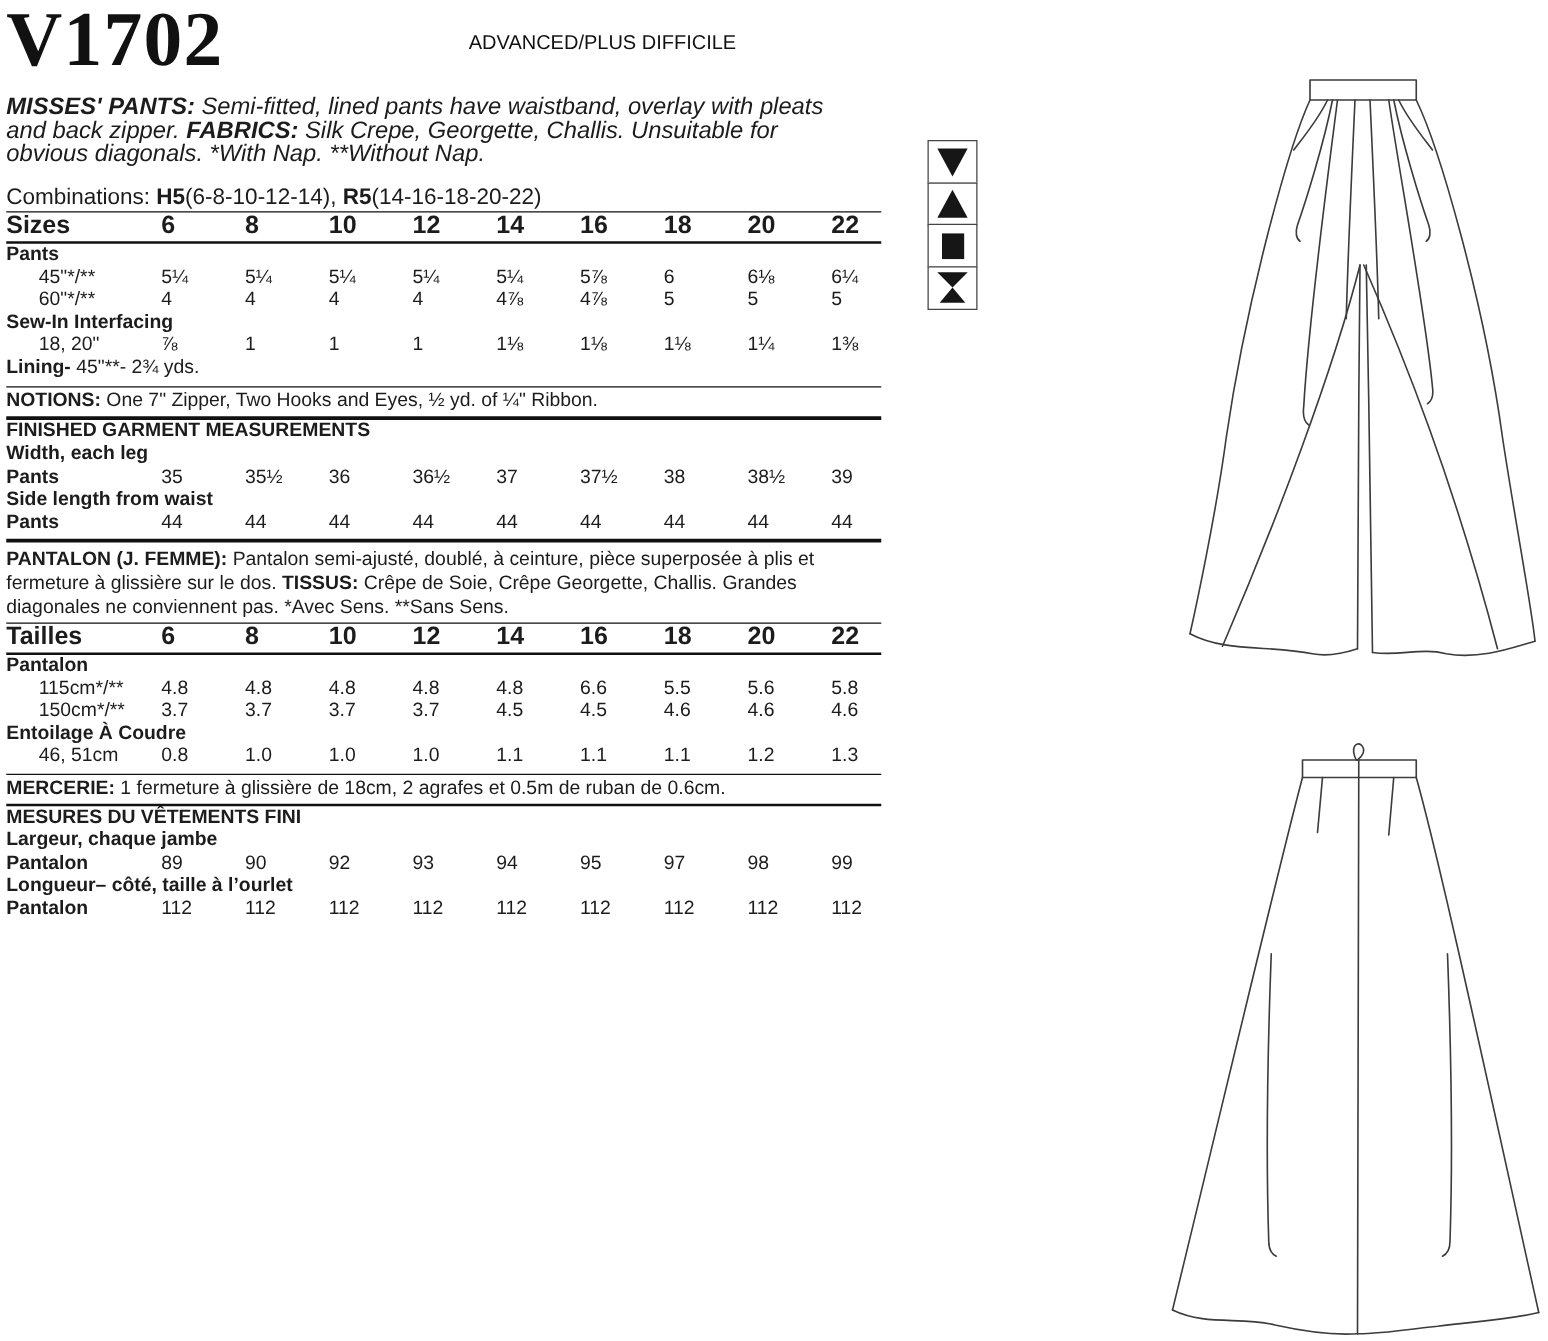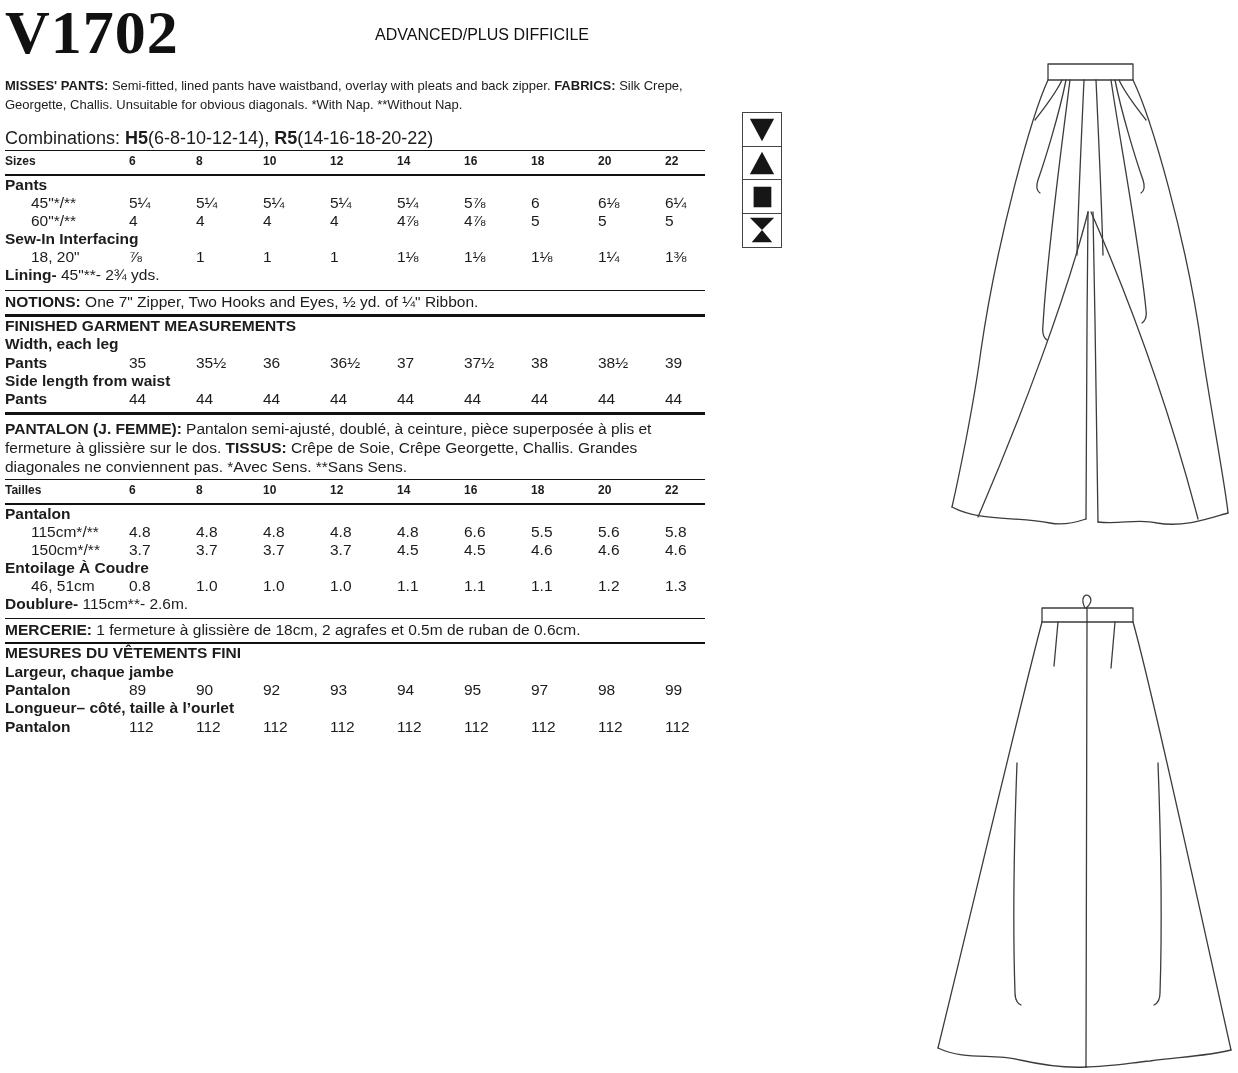--- a/index.html
+++ b/index.html
@@ -7,31 +7,31 @@
     width:1238px;height:1073px;background:#ffffff;color:#1c1c1c;
     font-family:"Liberation Sans",sans-serif;position:relative;overflow:hidden;
   }
   .left-col{position:absolute;left:5px;top:0;width:730px;}
   .masthead{position:relative;height:72px;}
   .pattern-number{
     font-family:"Liberation Serif",serif;font-weight:bold;
     font-size:62px;line-height:64px;letter-spacing:1px;color:#111;
   }
   .difficulty{position:absolute;left:370px;top:26px;font-size:16px;color:#111;}
-  .desc{margin:4px 0 0 0;width:678px;font-size:13px;line-height:19px;}
+  .desc{margin:4px 0 0 0;width:678px;font-size:19px;line-height:19px;font-style:italic;}
   .line{margin:15px 0 0 0;font-size:18px;line-height:19px;}
   b{font-weight:bold;}
   .rule{width:700px;border:0;border-top:1.5px solid #111;margin:2px 0 0 0;}
   .rule.med{border-top-width:2px;}
   .rule.thick{border-top-width:3px;}
   .trow{
     display:grid;grid-template-columns:124px repeat(9,67px);
     width:727px;height:18px;line-height:18px;font-size:15.5px;white-space:nowrap;
   }
-  .trow.head{height:21px;line-height:21px;font-weight:bold;font-size:12px;}
+  .trow.head{height:21px;line-height:21px;font-weight:bold;font-size:20px;}
   .trow .lbl{grid-column:1;}
   .trow .lbl.b{font-weight:bold;}
   .trow .lbl.sub{padding-left:26px;}
   .trow .c{overflow:visible;}
   .sectline{font-size:15.5px;line-height:18.5px;height:18.5px;white-space:nowrap;}
   .sectline.b{font-weight:bold;}
   .notions-line{margin:1px 0;padding:1px 0;font-size:15.5px;line-height:18px;}
   .french-desc{margin:4px 0 0 0;width:694px;font-size:15.5px;line-height:19.2px;}
   .series{margin:17px 0 0 0;}
   
@@ -206,21 +206,20 @@
   <span class="c">0.8</span>
       <span class="c">1.0</span>
       <span class="c">1.0</span>
       <span class="c">1.0</span>
       <span class="c">1.1</span>
       <span class="c">1.1</span>
       <span class="c">1.1</span>
       <span class="c">1.2</span>
       <span class="c">1.3</span>
     </div>
-  <div class="sectline"><b>Doublure-</b><span> 115cm**- 2.6m.</span></div>
 
   <div class="rule" style="margin-top:5px"></div>
   <div class="notions-line"><b>MERCERIE:</b><span> 1 fermeture à glissière de 18cm, 2 agrafes et 0.5m de ruban de 0.6cm.</span></div>
   <div class="rule med"></div>
 
   <div class="sectline b">MESURES DU VÊTEMENTS FINI</div>
   <div class="sectline b">Largeur, chaque jambe</div>
   <div class="trow">
     <div class="lbl b">Pantalon</div>
   <span class="c">89</span>

